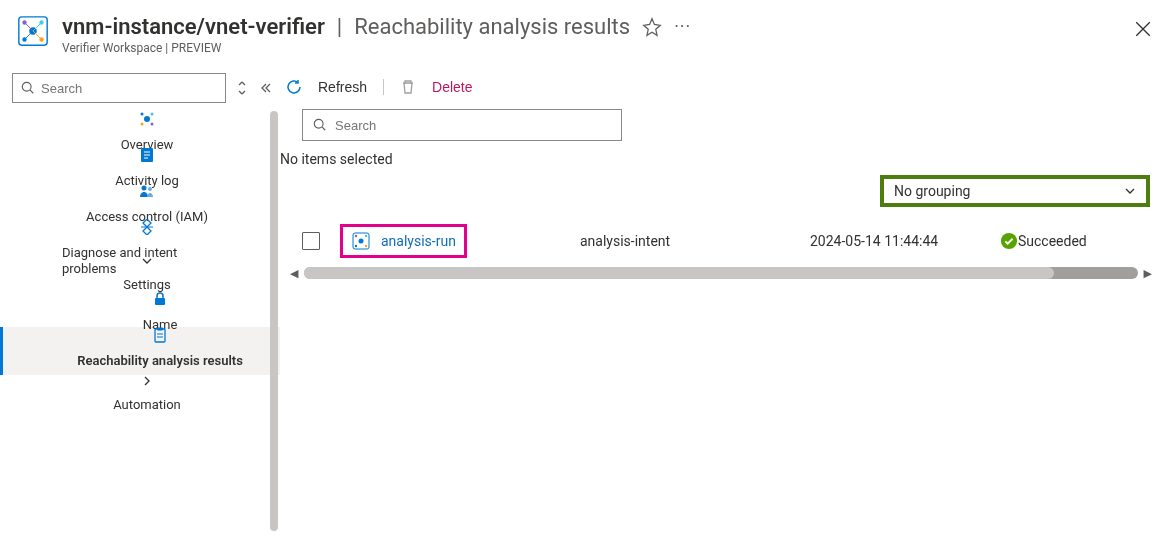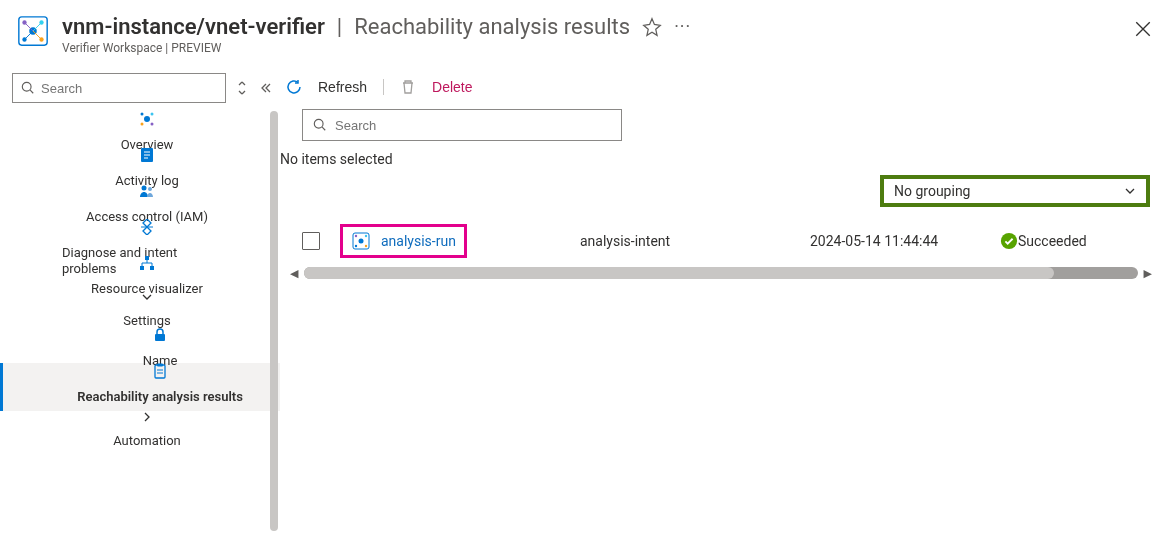--- a/index.html
+++ b/index.html
@@ -327,31 +327,20 @@
       <div class="nav-item">
         <span class="nav-icon">
           <svg width="16" height="16" viewBox="0 0 16 16">
               <path d="M4 4l4-4 4 4-4 4z" fill="none" stroke="#0078d4" stroke-width="1.3"></path>
               <path d="M4 12l4-4 4 4-4 4z" fill="none" stroke="#0078d4" stroke-width="1.3"></path>
               <line x1="2" y1="8" x2="14" y2="8" stroke="#0078d4" stroke-width="1"></line>
             </svg>
         </span>
         <span class="nav-item-label">Diagnose and intent problems</span>
       </div>
-      <div class="nav-item">
-        <span class="nav-icon">
-          <svg width="16" height="16" viewBox="0 0 16 16">
-              <rect x="6" y="1" width="4" height="4" fill="#0078d4"></rect>
-              <rect x="1" y="11" width="4" height="4" fill="#0078d4"></rect>
-              <rect x="11" y="11" width="4" height="4" fill="#0078d4"></rect>
-              <path d="M8 5v3M8 8H3v3M8 8h5v3" fill="none" stroke="#0078d4" stroke-width="1"></path>
-            </svg>
-        </span>
-        <span class="nav-item-label">Resource visualizer</span>
-      </div>
 
       <div class="nav-item">
         <span class="nav-icon">
           <svg width="12" height="12" viewBox="0 0 12 12">
               <path d="M2 4l4 4 4-4" fill="none" stroke="#323130" stroke-width="1.3"></path>
             </svg>
         </span>
         <span class="nav-item-label">Settings</span>
       </div>
 

